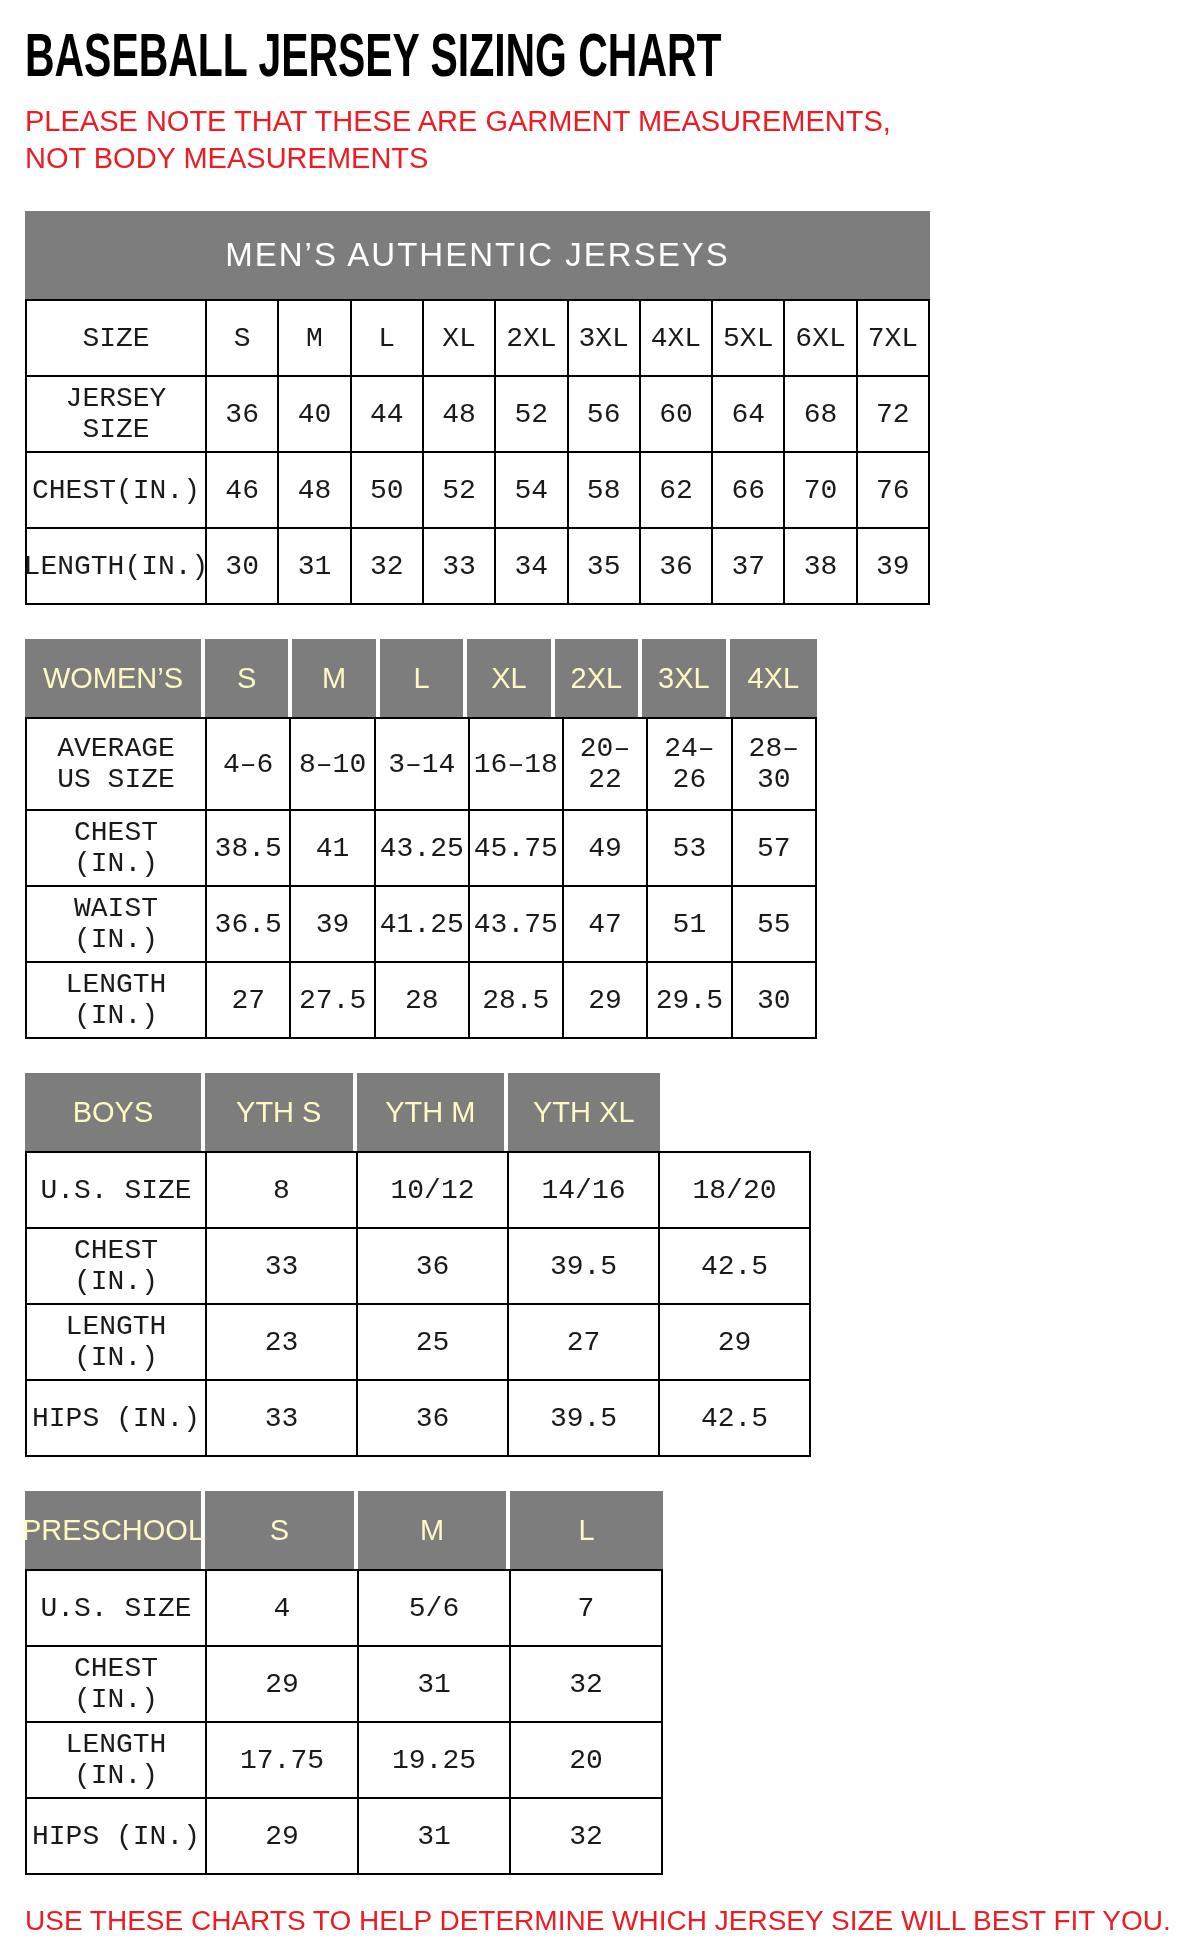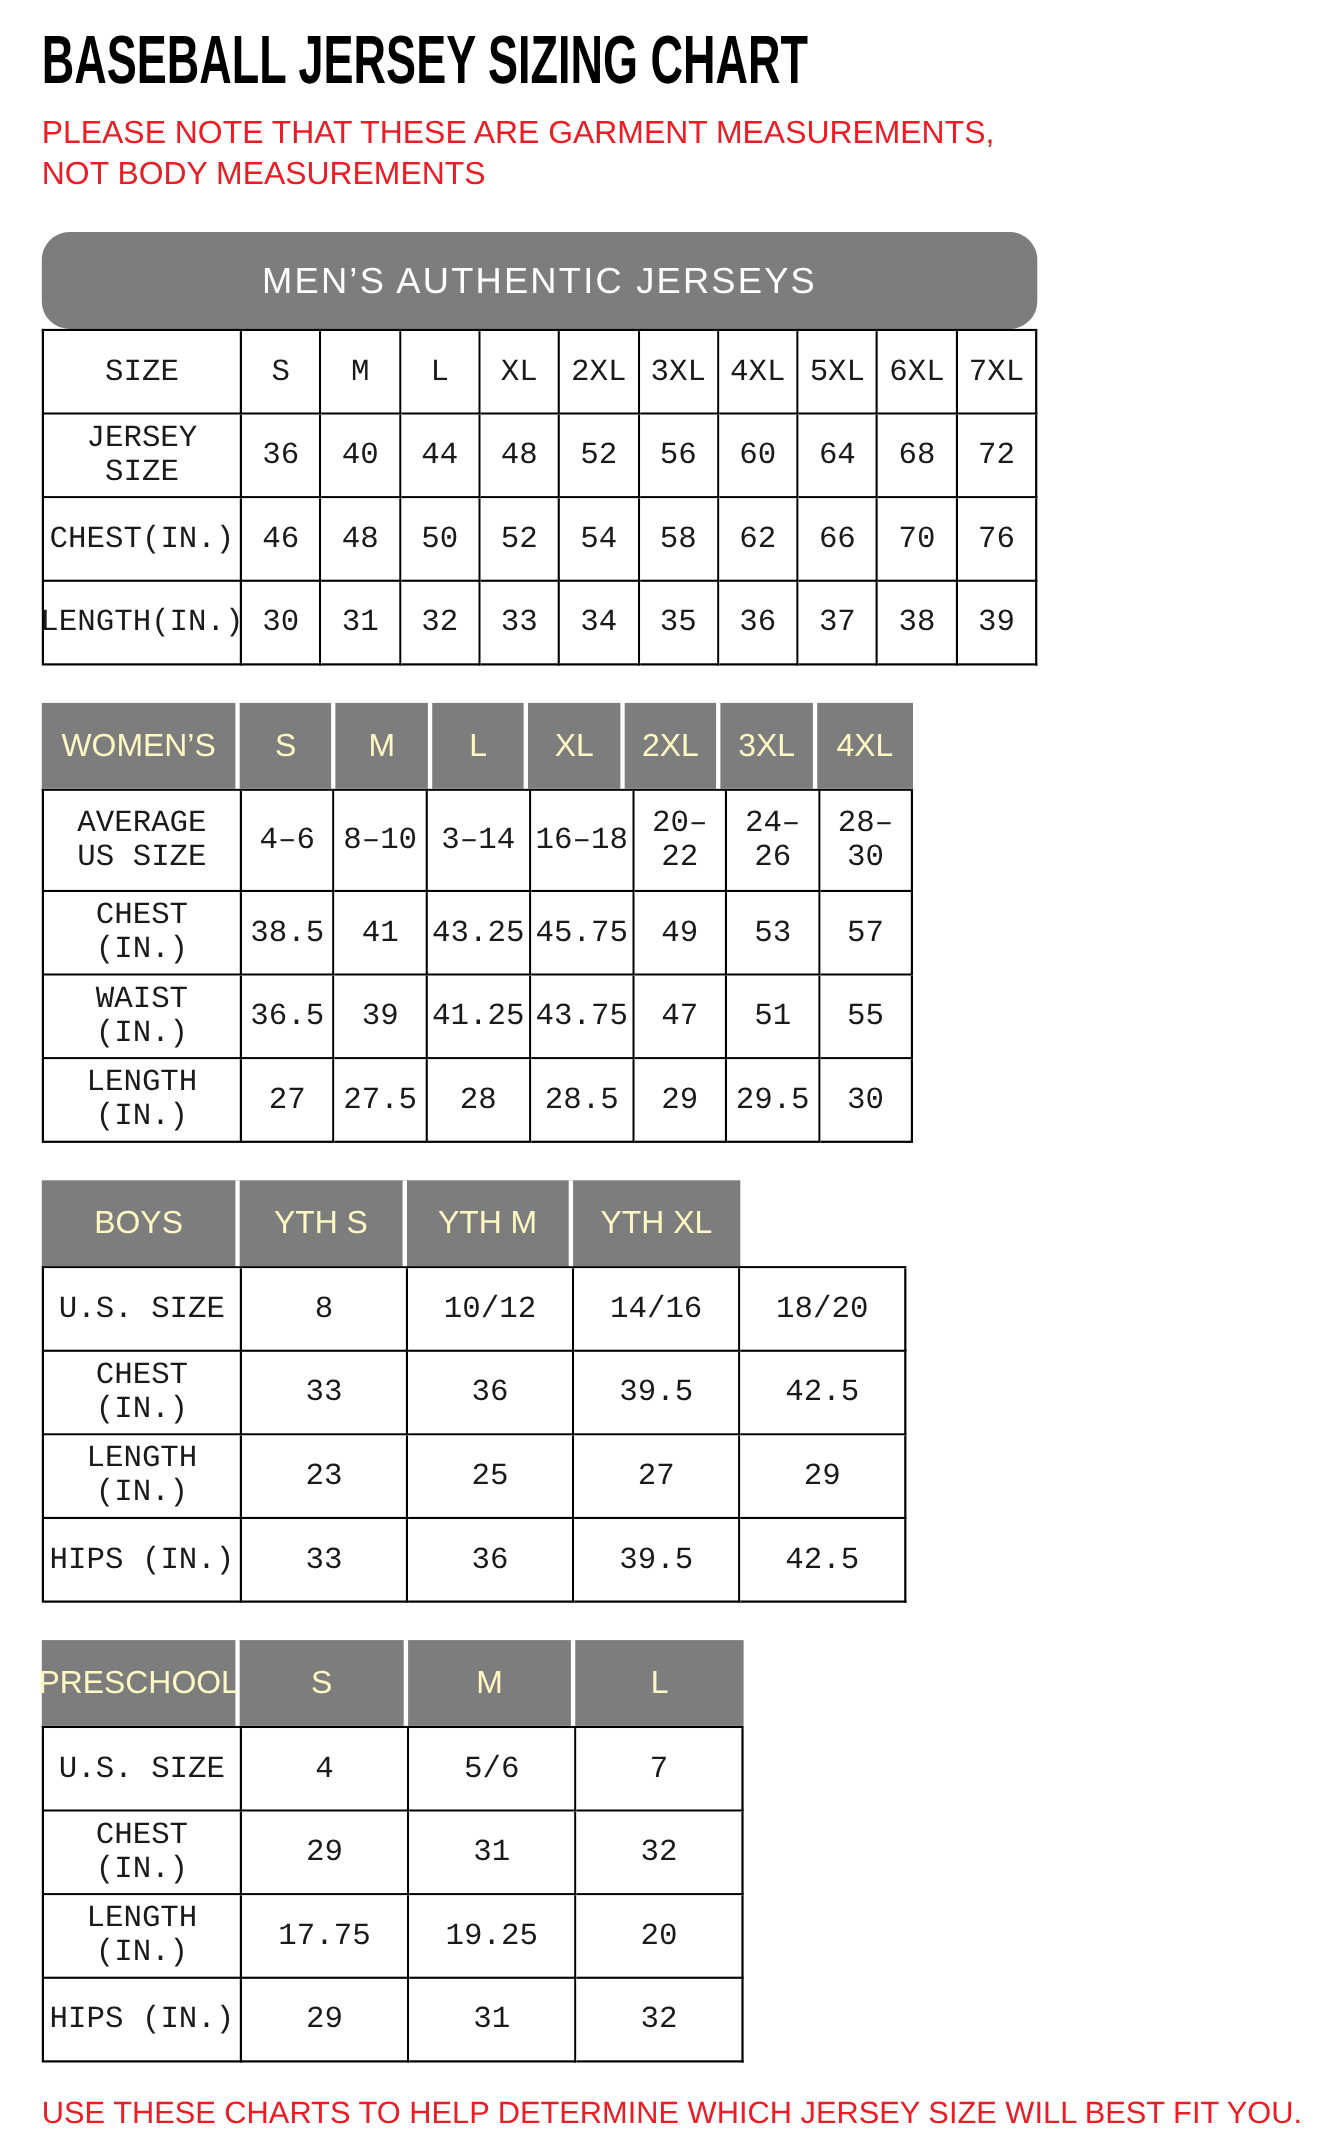--- a/index.html
+++ b/index.html
@@ -4,21 +4,21 @@
 <style>
   * { box-sizing: border-box; margin: 0; padding: 0; }
   :root { --accent-red: #ed1c24; --header-gray: #7d7d7d; }
   html, body { background: #ffffff; }
   body {
     width: 1200px;
     min-height: 1942px;
     color: #111;
     font-family: "Liberation Sans", "DejaVu Sans", sans-serif;
   }
-  .page { padding: 22px 0 0 38px; }
+  .page { padding: 22px 0 0 25px; }
 
   .title {
     font-size: 62px;
     font-weight: bold;
     color: #000;
     white-space: nowrap;
     line-height: 1.05;
     transform: scaleX(0.66);
     transform-origin: left center;
   }
@@ -31,21 +31,20 @@
   }
 
   .tbl { margin-top: 34px; }
 
   .band {
     background: var(--header-gray);
     color: #fff;
     display: flex;
     align-items: center;
     justify-content: center;
-    border-radius: 25px;
   }
   .band.mens { height: 88px; font-size: 33px; letter-spacing: 2px; }
 
   .hrow { display: grid; }
   .h {
     background: var(--header-gray);
     color: #fef9c3;
     height: 78px;
     display: flex;
     align-items: center;

